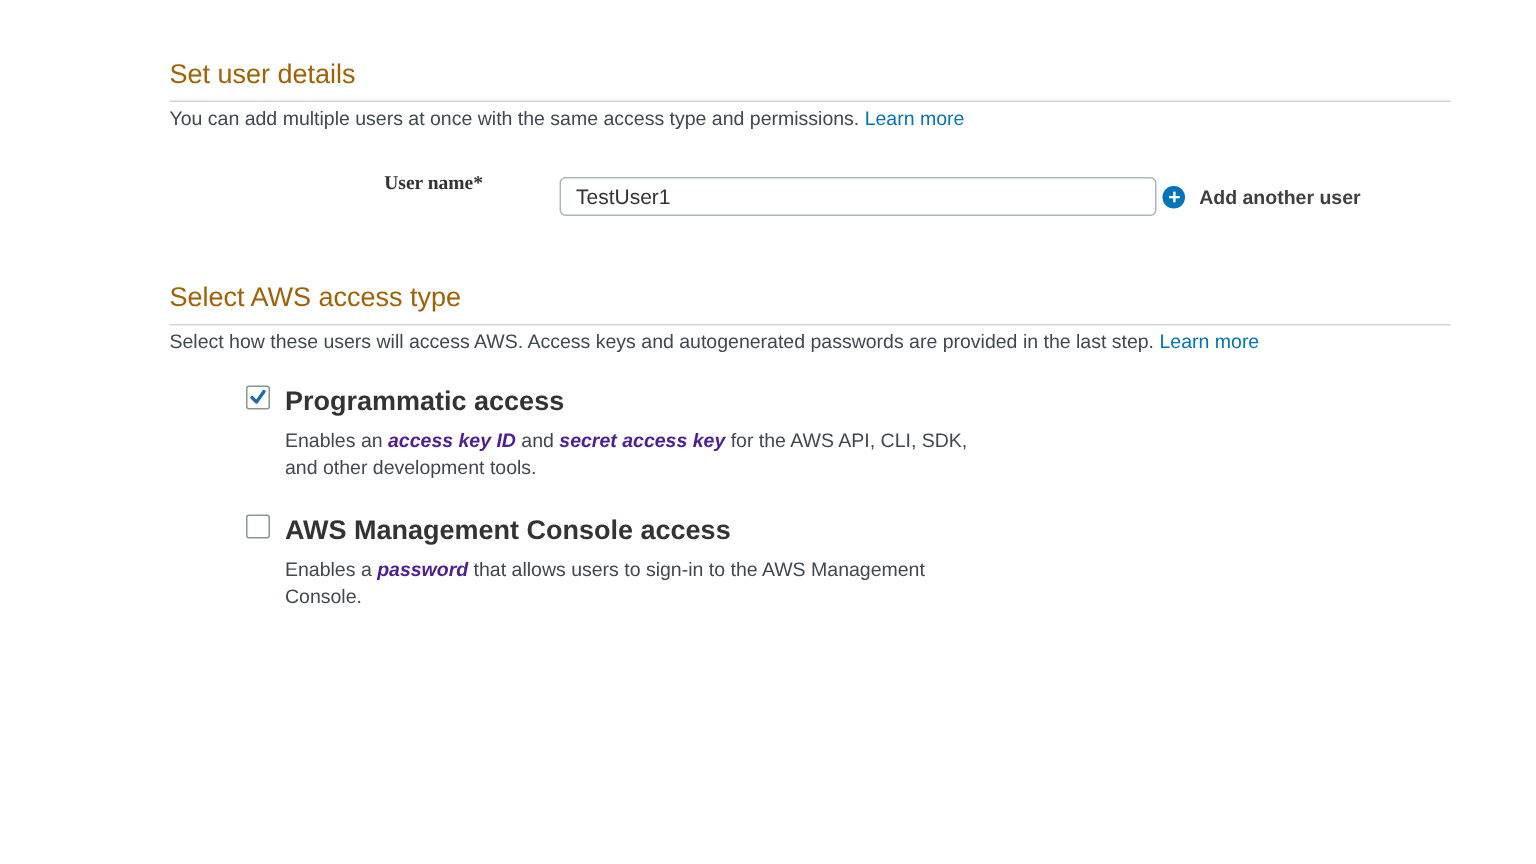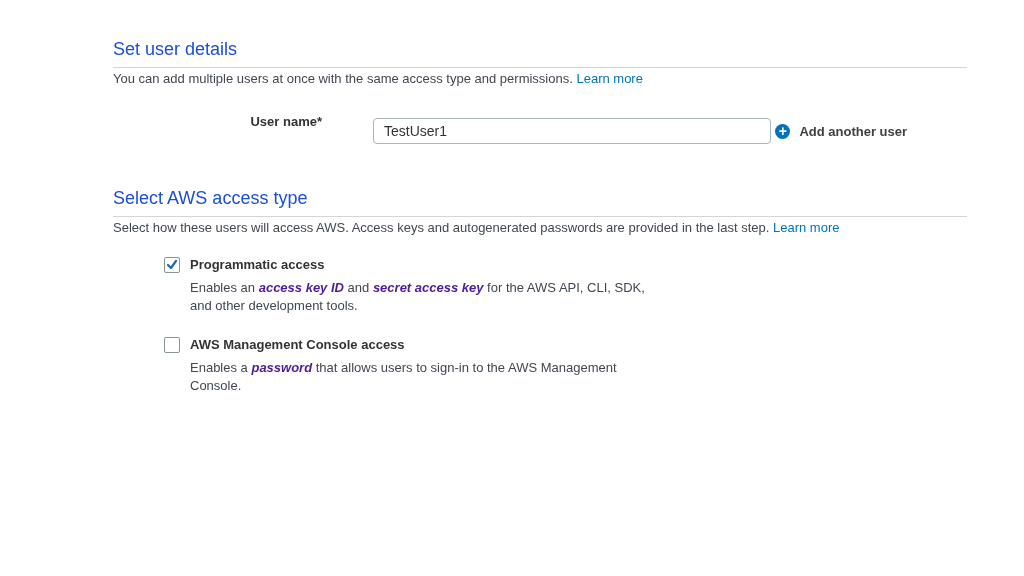--- a/index.html
+++ b/index.html
@@ -25,29 +25,29 @@
     font-size: 13px;
   }
   .step.active {
     width: 30px; height: 30px;
     background: #1d69b4; border-color: #1d69b4; color: #ffffff;
     font-weight: bold;
   }
 
   
   .section { margin-top: 25px; }
-  .section-heading { font-size: 18px; font-weight: 400; color: #1d4ed8; margin: 0; }
+  .section-heading { font-size: 18px; font-weight: 400; color: #a16207; margin: 0; }
   .rule { border: none; border-top: 1px solid #d5d5d5; margin: 7px 0 0 0; }
   .section-desc { font-size: 13px; color: #414750; margin-top: 2px; line-height: 17px; }
   .link { color: #0073bb; text-decoration: none; cursor: pointer; }
 
   
   .form-row { display: flex; margin-top: 21px; }
   .form-label { width: 209px; flex: none; text-align: right; font-size: 13px; font-weight: bold; color: #333; }
-  .form-label.center { padding-top: 6px; }
+  .form-label.center { padding-top: 6px; font-family: Liberation Serif, serif; }
   .form-field { margin-left: 11px; padding-left: 40px; }
 
   .text-input {
     width: 398px; height: 26px;
     border: 1px solid #aab7b8; border-radius: 4px;
     padding: 0 10px; font-size: 14px; color: #333;
     font-family: "Liberation Sans", sans-serif;
     outline: none; background: #fff;
   }
 
@@ -68,21 +68,21 @@
   .options { display: flex; flex-direction: column; }
   .option-row { display: flex; margin-bottom: 15px; }
   .checkbox {
     width: 16px; height: 16px; flex: none;
     border: 1px solid #879596; border-radius: 2px;
     background: #fff; position: relative; margin-top: 0px; cursor: pointer;
   }
   .checkbox .check-icon { display: none; position: absolute; left: 1px; top: 1px; }
   .checkbox.checked .check-icon { display: block; }
   .option-text { margin-left: 10px; }
-  .option-title { font-size: 13px; font-weight: bold; color: #333; cursor: pointer; }
+  .option-title { font-size: 18px; font-weight: bold; color: #333; cursor: pointer; }
   .option-desc { font-size: 13px; color: #414750; margin-top: 7px; line-height: 18px; max-width: 478px; }
   .option-desc b { color: #4c1d95; font-style: italic; }
 </style>
 </head>
 <body>
 
 <div class="page">
 
 
   <div class="section">

